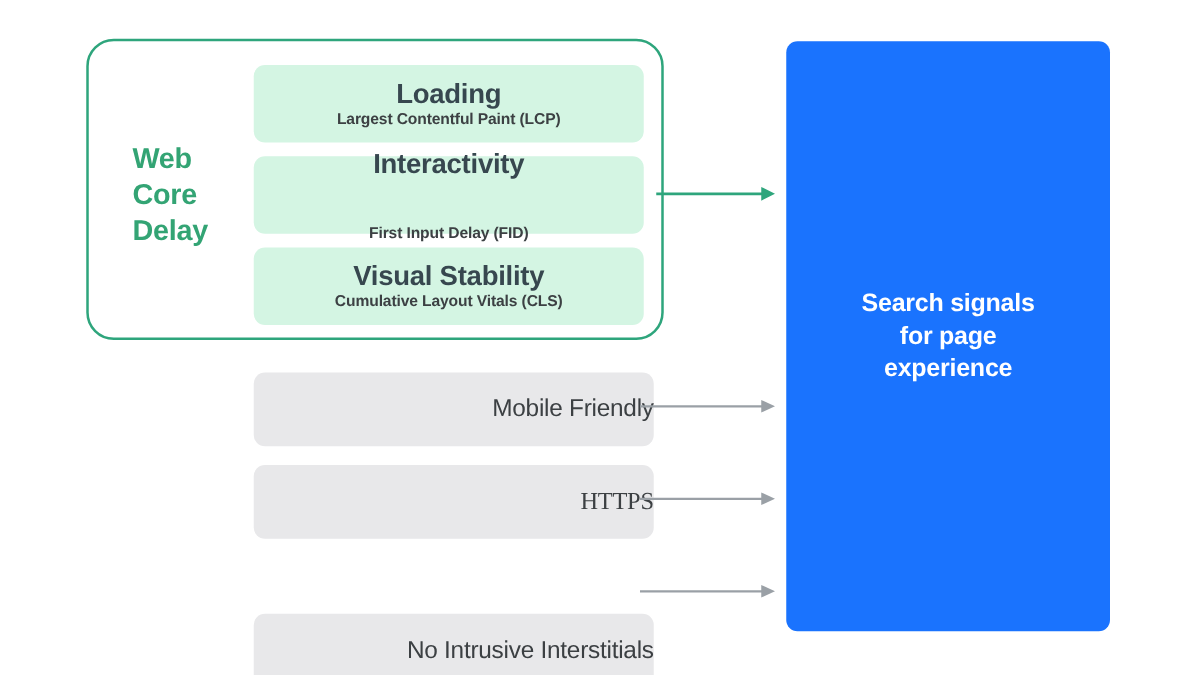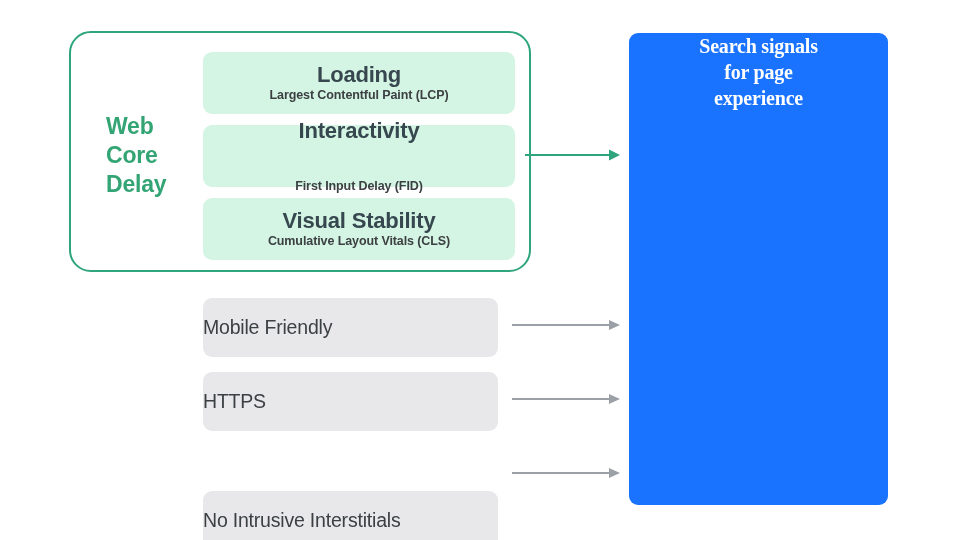--- a/index.html
+++ b/index.html
@@ -77,30 +77,30 @@
     font-weight: bold;
     line-height: 16px;
     margin-top: 1px;
     letter-spacing: -0.1px;
   }
 
   
   .signal-card {
     position: absolute;
     left: 203px;
-    width: 295px;
+    width: 320px;
     height: 59px;
     background: #e8e8ea;
     border-radius: 9px;
     display: flex;
     align-items: center;
-    justify-content: flex-start;
+    justify-content: flex-end;
   }
   #signal-0 { top: 298px; }
-  #signal-1 { top: 372px; }
+  #signal-1 { top: 372px; font-family: Liberation Serif, serif; }
   #signal-2 { top: 446px; margin-top: 45px; }
   .signal-label {
     color: #3c4043;
     font-size: 19.5px;
     font-weight: normal;
     letter-spacing: -0.2px;
   }
 
   
   .arrow-svg {
@@ -115,22 +115,22 @@
   
   #outcome-panel {
     position: absolute;
     left: 629px;
     top: 33px;
     width: 259px;
     height: 472px;
     background: #1a73fe;
     border-radius: 9px;
     display: flex;
+    align-items: center;
     justify-content: center;
-    font-family: Liberation Serif, serif;
   }
   #outcome-text {
     color: #ffffff;
     font-size: 20px;
     font-weight: bold;
     line-height: 26px;
     text-align: center;
     letter-spacing: -0.2px;
     white-space: pre-line;
     padding: 0 14px;

